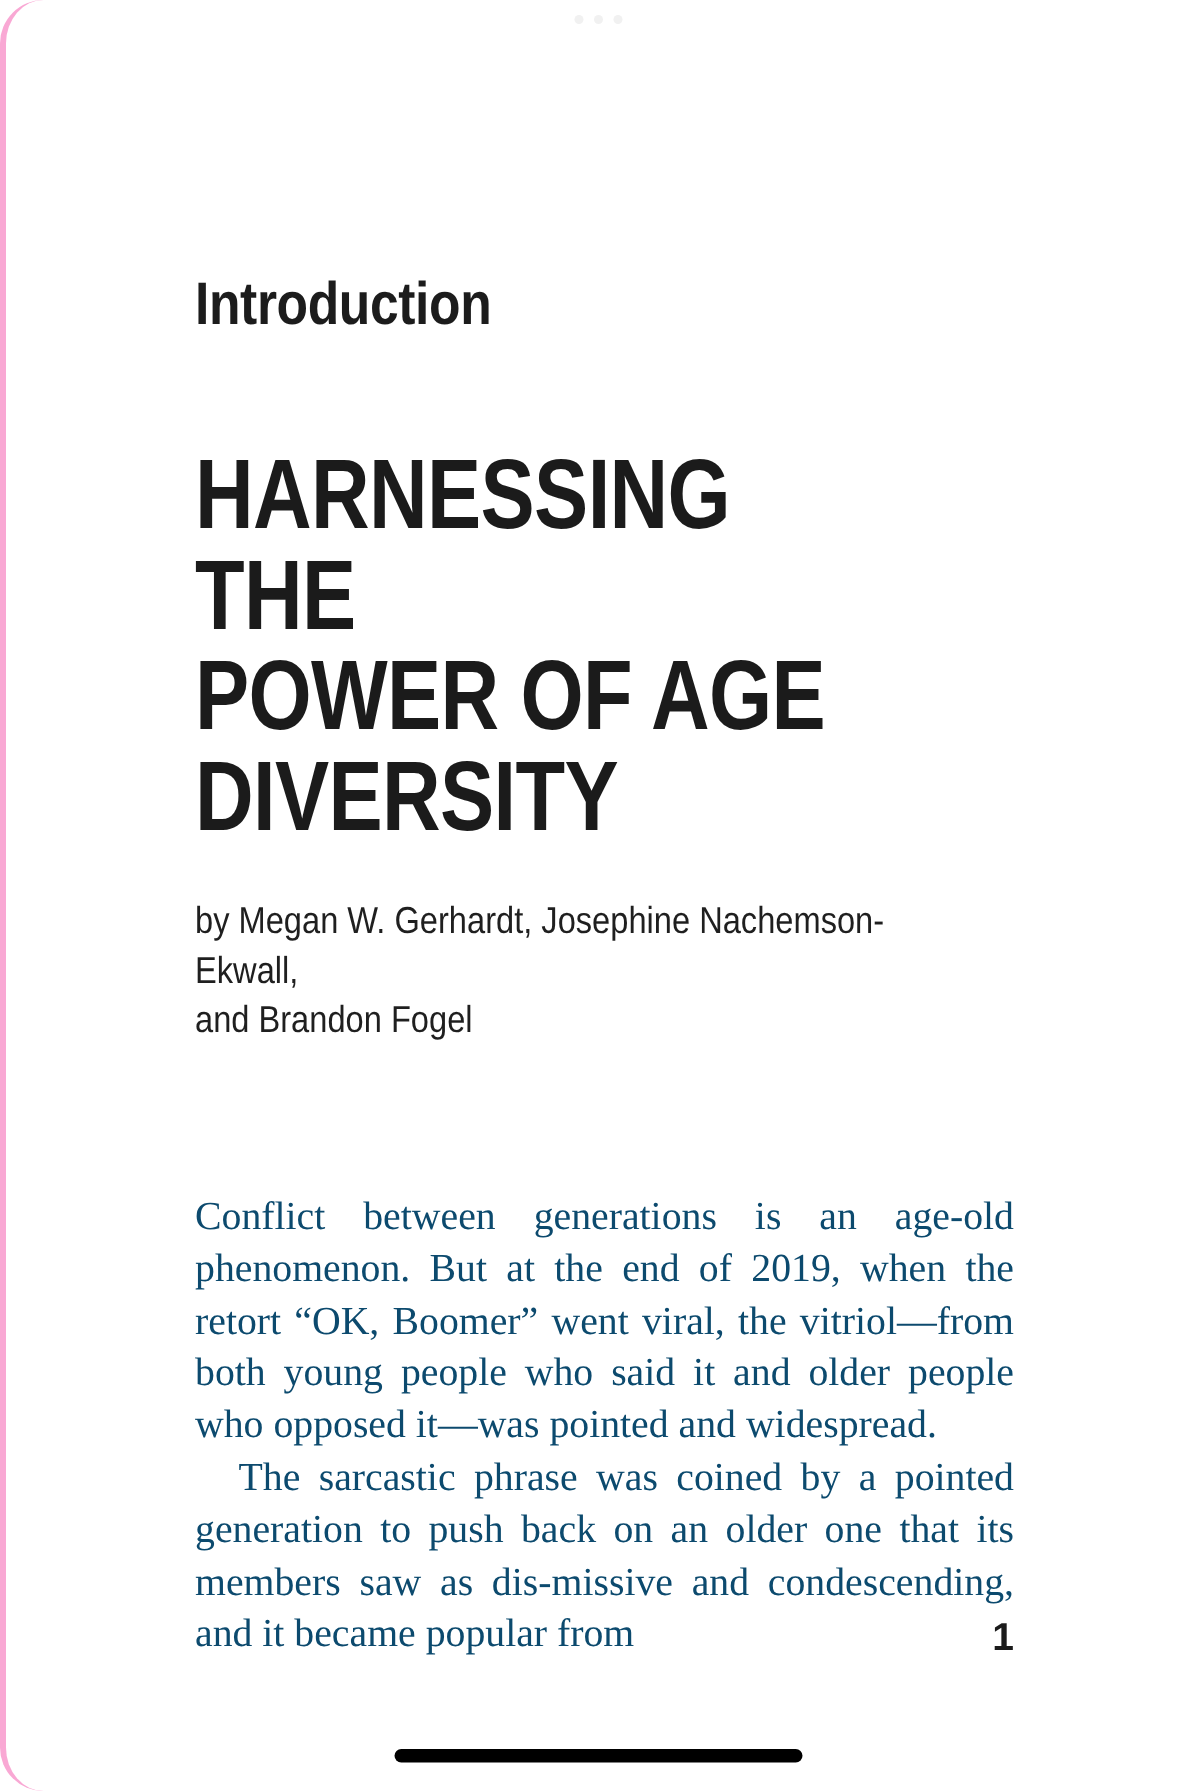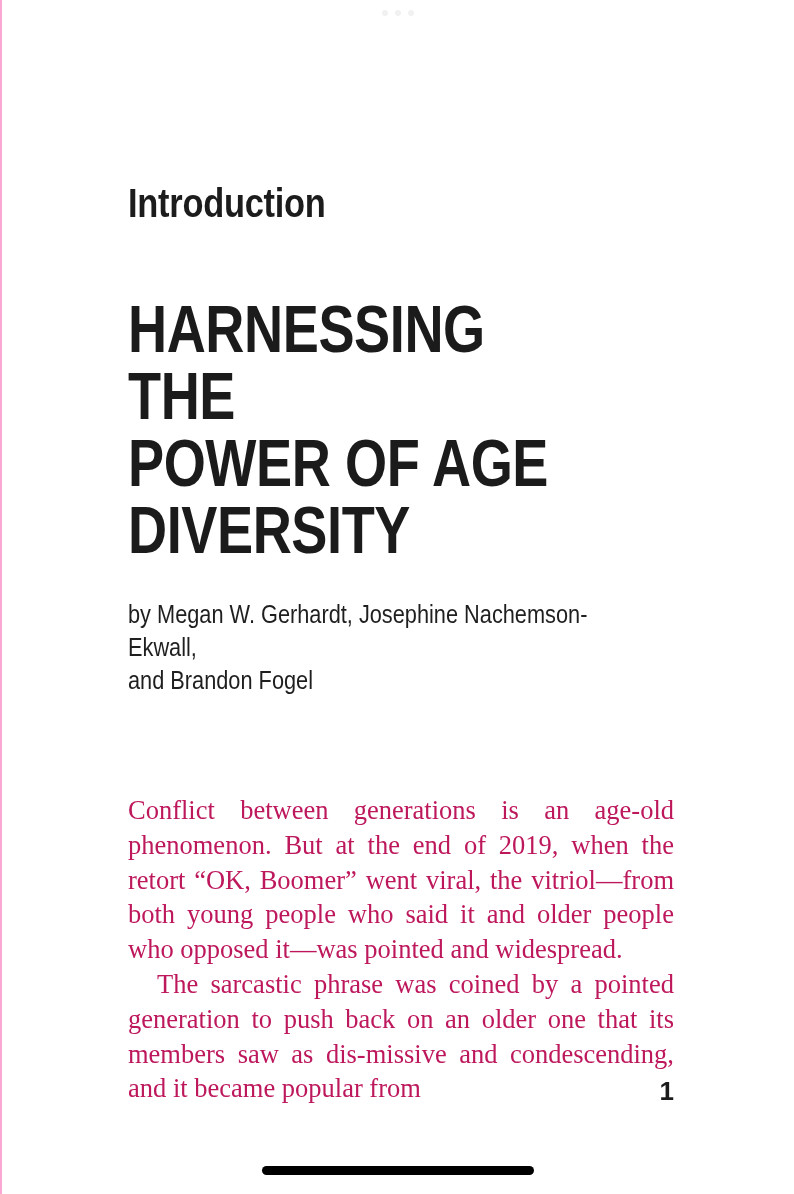--- a/index.html
+++ b/index.html
@@ -13,22 +13,23 @@
     font-family: "Liberation Sans", sans-serif;
     -webkit-font-smoothing: antialiased;
   }
 
   .reader-page {
     position: relative;
     width: 794px;
     height: 1194px;
     background: #ffffff;
     box-sizing: border-box;
-    border-left: 2px solid #f9a8d4;
+    border-left: 4px solid #f9a8d4;
     overflow: hidden;
+    border-radius: 29px;
   }
 
   
   .pagination-dots {
     position: absolute;
     top: 6px;
     left: 0;
     right: 0;
     display: flex;
     justify-content: center;
@@ -93,21 +94,21 @@
   }
 
   .body-copy {
     padding-top: 96px;
   }
   .body-copy p {
     margin: 0;
     font-family: "Liberation Serif", serif;
     font-size: 26.5px;
     line-height: 34.8px;
-    color: #be185d;
+    color: #0c4a6e;
     text-align: justify;
     text-justify: inter-word;
     hyphens: manual;
   }
   .body-copy p.indented {
     text-indent: 29px;
   }
 
   
   .page-number {

